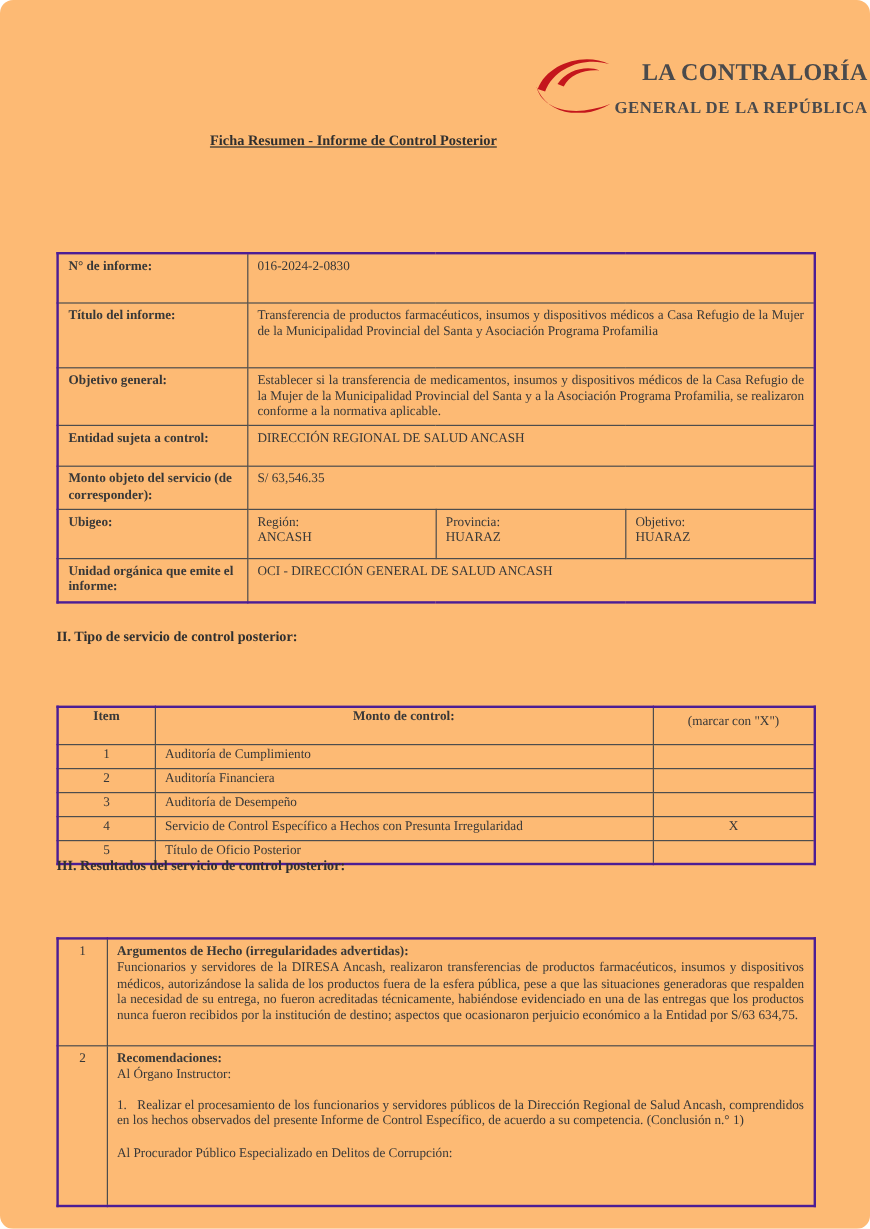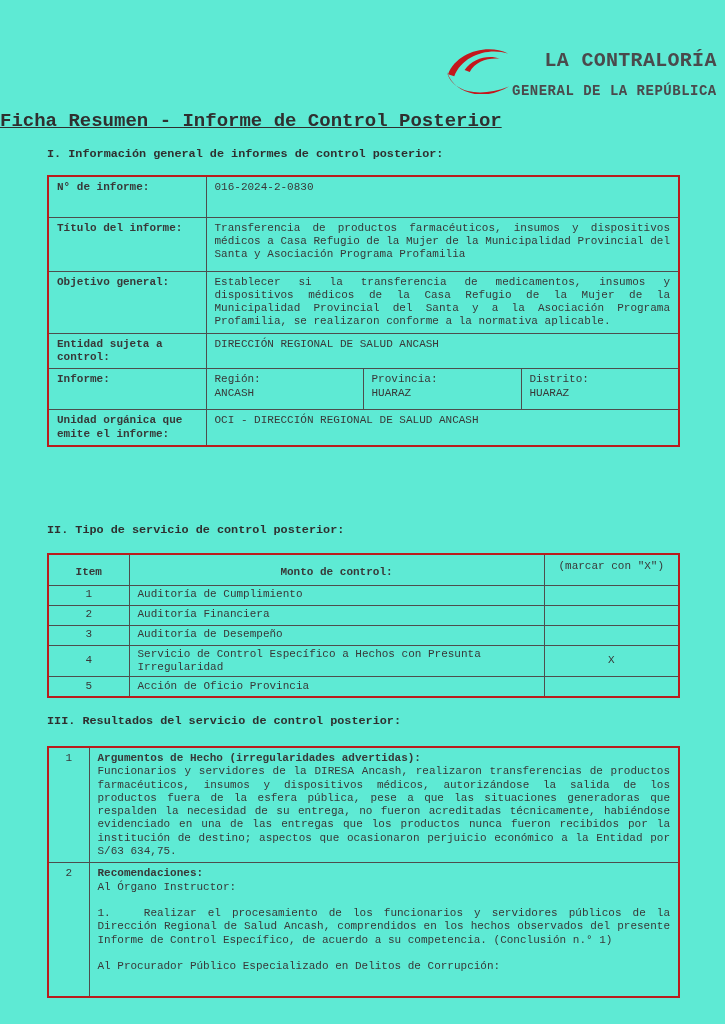--- a/index.html
+++ b/index.html
@@ -1,51 +1,51 @@
 <!DOCTYPE html>
 <html><head>
 <meta charset="utf-8">
 <style>
   html,body { margin:0; padding:0; background:#ffffff; }
   .page {
-    position:relative; width:725px; height:1024px; background:#5eead4;
-    font-family:Liberation Mono, monospace; color:#383838; overflow:hidden;
+    position:relative; width:725px; height:1024px; background:#fdba74;
+    font-family:Liberation Serif, serif; color:#383838; overflow:hidden;border-radius:11px;
   }
   
   .logo-wrap { position:absolute; top:44px; left:446px; display:flex; align-items:flex-start; }
   .logo-mark { width:64px; height:50px; flex:0 0 auto; }
   .logo-text { display:flex; flex-direction:column; align-items:flex-end; margin-top:7px; margin-left:2px; }
   .logo-title { font-size:20px; font-weight:bold; color:#4a4a4c; letter-spacing:0.3px; line-height:20px; white-space:nowrap; }
   .logo-sub   { font-size:14px; font-weight:bold; color:#4a4a4c; letter-spacing:0.5px; line-height:12px; margin-top:14px; white-space:nowrap; }
   
   .doc-title {
-    position:absolute; top:110px; left:0; width:589px; 
-    font-size:19px; font-weight:bold; text-decoration:underline; color:#2f2f2f;
+    position:absolute; top:110px; left:0; width:589px; text-align:center;
+    font-size:12px; font-weight:bold; text-decoration:underline; color:#2f2f2f;
   }
   .sec-heading { position:absolute; left:47px; font-size:11.8px; font-weight:bold; color:#2f2f2f; white-space:nowrap; }
   .sec-heading.h1 { top:147px; }
   .sec-heading.h2 { top:523px; }
   .sec-heading.h3 { top:714px; }
   
   table { border-collapse:collapse; table-layout:fixed; position:absolute; left:47px; width:631px; }
   td { border:1px solid #4d4d4d; vertical-align:top; font-size:11px; line-height:13.3px; padding:4px 8px; overflow:hidden; }
-  table.t1, table.t2, table.t3 { border:2px solid #b91c1c; }
+  table.t1, table.t2, table.t3 { border:2px solid #4c1d95;margin-top:35px; }
   .t1 { top:175px; }
   .t2 { top:553px; }
   .t3 { top:746px; }
   .lbl { font-weight:bold; }
   .just { text-align:justify; }
   .t1 tr.r1 { height:41px; } .t1 tr.r2 { height:54px; } .t1 tr.r3 { height:48px; }
   .t1 tr.r4 { height:34px; } .t1 tr.r5 { height:32px; } .t1 tr.r6 { height:41px; }
   .t1 tr.r7 { height:33px; } .t1 tr.r8 { height:31px;padding-left:24px; }
   .t2 td { vertical-align:middle; padding:2px 8px; }
   .t2 tr.hdr { height:31px; } .t2 tr.data { height:20px; }
   .t2 .c-item { text-align:center; }
   .t2 .c-mark { text-align:center; }
-  .t2 .hdr-cell { font-weight:bold; text-align:center; vertical-align:top; padding-top:11px; }
+  .t2 .hdr-cell { font-weight:bold; text-align:center; vertical-align:top; padding-top:1px; }
   .t2 .hdr-mark { font-weight:normal; text-align:center; vertical-align:top; padding-top:5px; }
   .t3 tr.r1 { height:89px; } .t3 tr.r2 { height:134px; }
   .t3 .c-num { text-align:center; }
   .cell-title { font-weight:bold; }
   .gap { height:13px; }
 </style>
 </head>
 <body>
 
 <div class="page">
@@ -57,21 +57,20 @@
       <path fill="#c4161c" d="M1,27 C5,45 30,53 61,41 C36,56 8,48 1,27 Z"></path>
     </svg>
     <div class="logo-text">
       <span class="logo-title">LA CONTRALORÍA</span>
       <span class="logo-sub">GENERAL DE LA REPÚBLICA</span>
     </div>
   </div>
 
   <div class="doc-title">Ficha Resumen - Informe de Control Posterior</div>
 
-  <div class="sec-heading h1">I. Información general de informes de control posterior:</div>
   <table class="t1">
     <colgroup>
         <col style="width:158px">
         <col style="width:157px">
         <col style="width:158px">
         <col style="width:158px">
       </colgroup>
     <tbody>
         <tr class="r1">
       <td class="lbl">N° de informe:</td>
@@ -82,38 +81,42 @@
       <td colspan="3" class="just">Transferencia de productos farmacéuticos, insumos y dispositivos médicos a Casa Refugio de la Mujer de la Municipalidad Provincial del Santa y Asociación Programa Profamilia</td>
     </tr>
     <tr class="r3">
       <td class="lbl">Objetivo general:</td>
       <td colspan="3" class="just">Establecer si la transferencia de medicamentos, insumos y dispositivos médicos de la Casa Refugio de la Mujer de la Municipalidad Provincial del Santa y a la Asociación Programa Profamilia, se realizaron conforme a la normativa aplicable.</td>
     </tr>
     <tr class="r4">
       <td class="lbl">Entidad sujeta a control:</td>
       <td colspan="3">DIRECCIÓN REGIONAL DE SALUD ANCASH</td>
     </tr>
+    <tr class="r5">
+      <td class="lbl">Monto objeto del servicio (de corresponder):</td>
+      <td colspan="3">S/ 63,546.35</td>
+    </tr>
     <tr class="r6">
-      <td class="lbl">Informe:</td>
+      <td class="lbl">Ubigeo:</td>
       <td>
         <div>Región:</div>
         <div>ANCASH</div>
       </td>
       <td>
         <div>Provincia:</div>
         <div>HUARAZ</div>
       </td>
       <td>
-        <div>Distrito:</div>
+        <div>Objetivo:</div>
         <div>HUARAZ</div>
       </td>
     </tr>
     <tr class="r8">
       <td class="lbl">Unidad orgánica que emite el informe:</td>
-      <td colspan="3">OCI - DIRECCIÓN REGIONAL DE SALUD ANCASH</td>
+      <td colspan="3">OCI - DIRECCIÓN GENERAL DE SALUD ANCASH</td>
     </tr>
   </tbody>
     </table>
 
   <div class="sec-heading h2">II. Tipo de servicio de control posterior:</div>
   <table class="t2">
     <colgroup>
         <col style="width:81px">
         <col style="width:415px">
         <col style="width:135px">
@@ -139,21 +142,21 @@
       <td>Auditoría de Desempeño</td>
       <td class="c-mark"></td>
     </tr>
     <tr class="data">
       <td class="c-item">4</td>
       <td>Servicio de Control Específico a Hechos con Presunta Irregularidad</td>
       <td class="c-mark">X</td>
     </tr>
     <tr class="data">
       <td class="c-item">5</td>
-      <td>Acción de Oficio Provincia</td>
+      <td>Título de Oficio Posterior</td>
       <td class="c-mark"></td>
     </tr>
   </tbody>
     </table>
 
   <div class="sec-heading h3">III. Resultados del servicio de control posterior:</div>
   <table class="t3">
     <colgroup>
         <col style="width:41px">
         <col style="width:590px">

